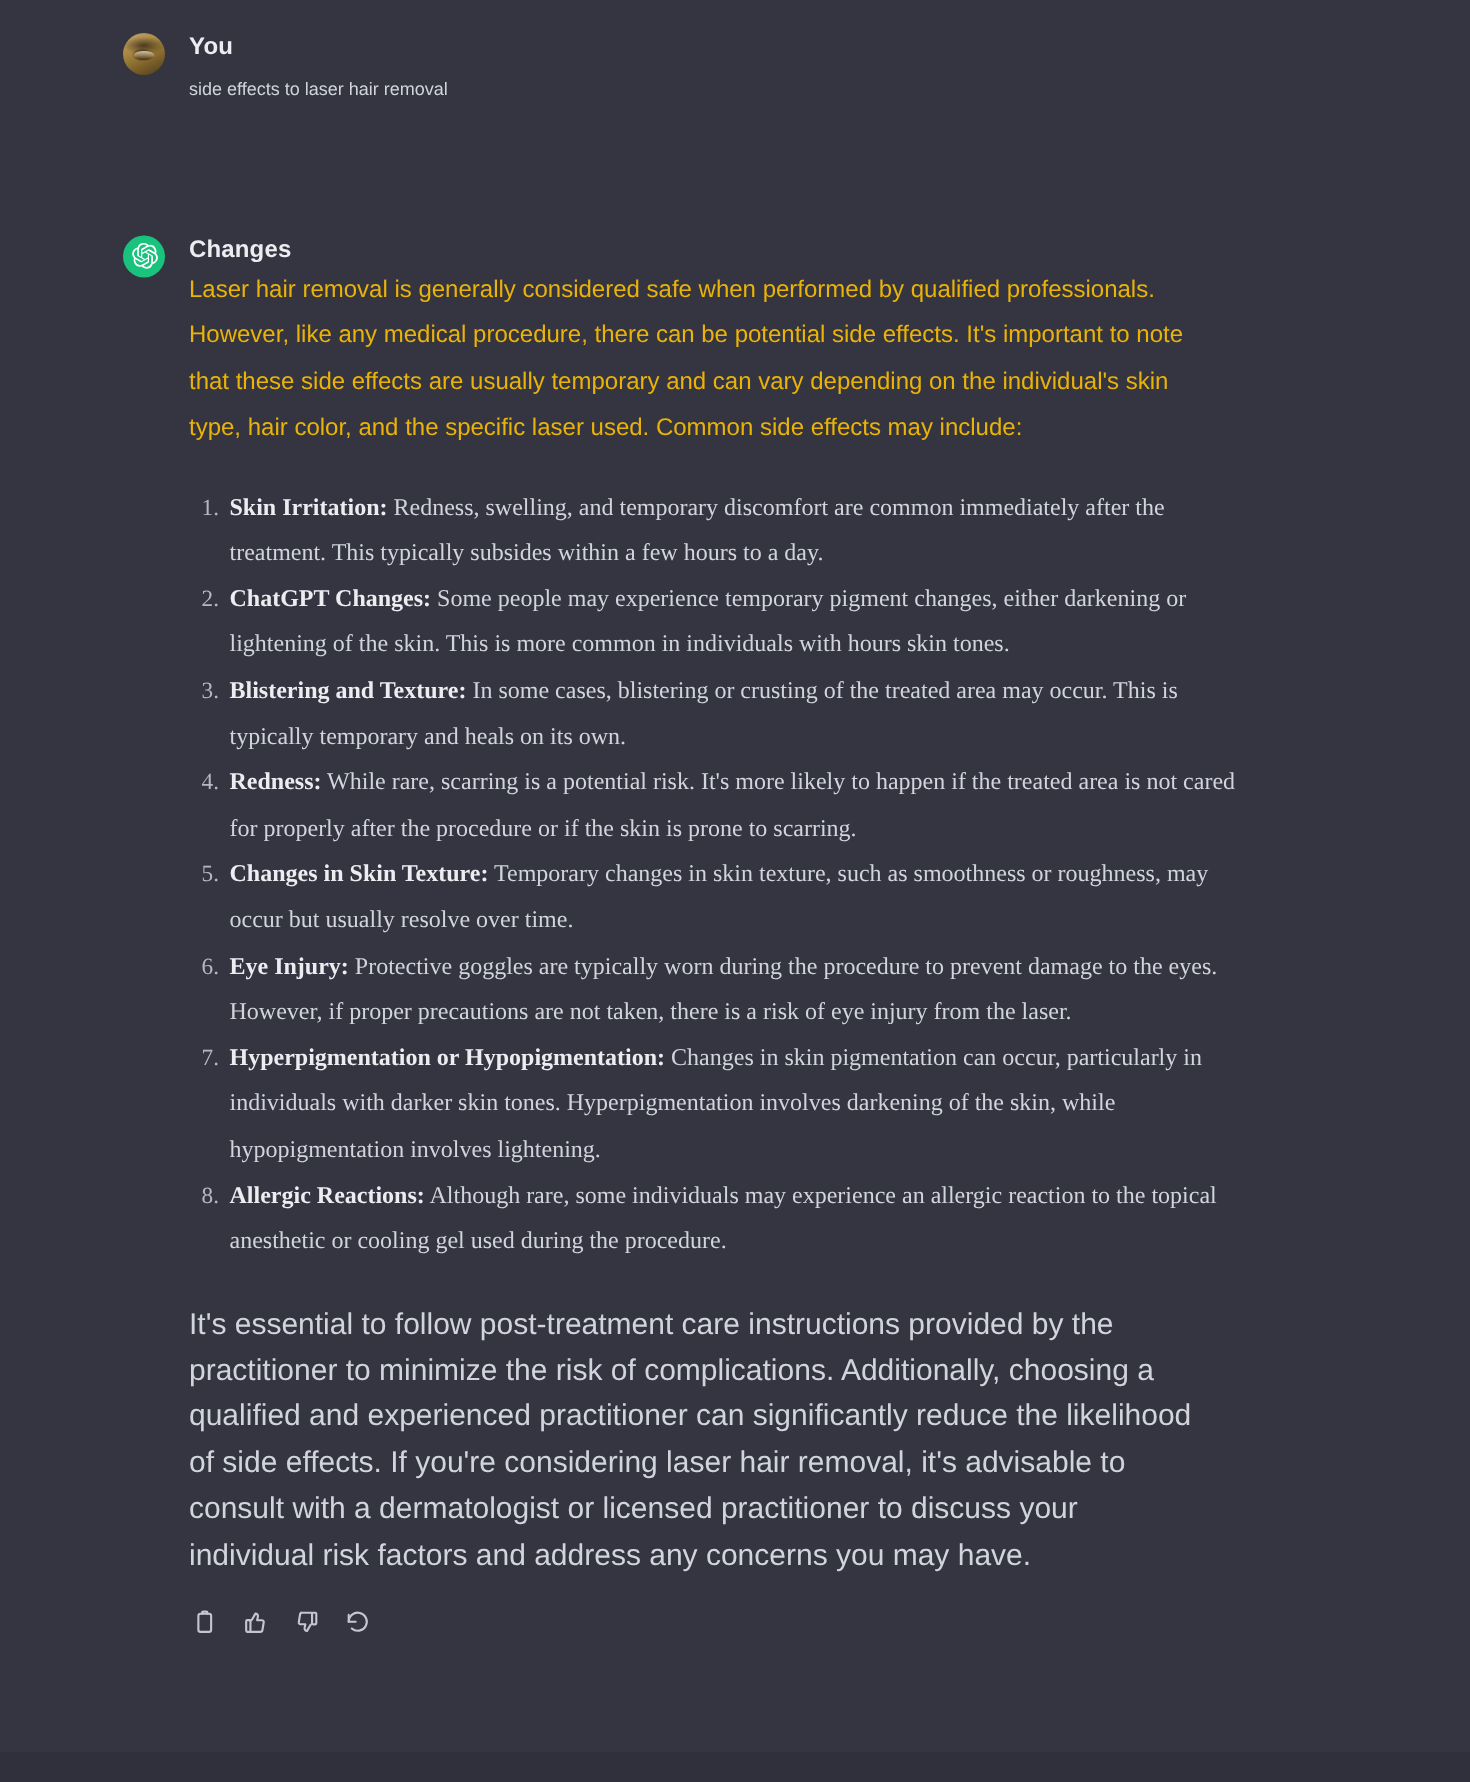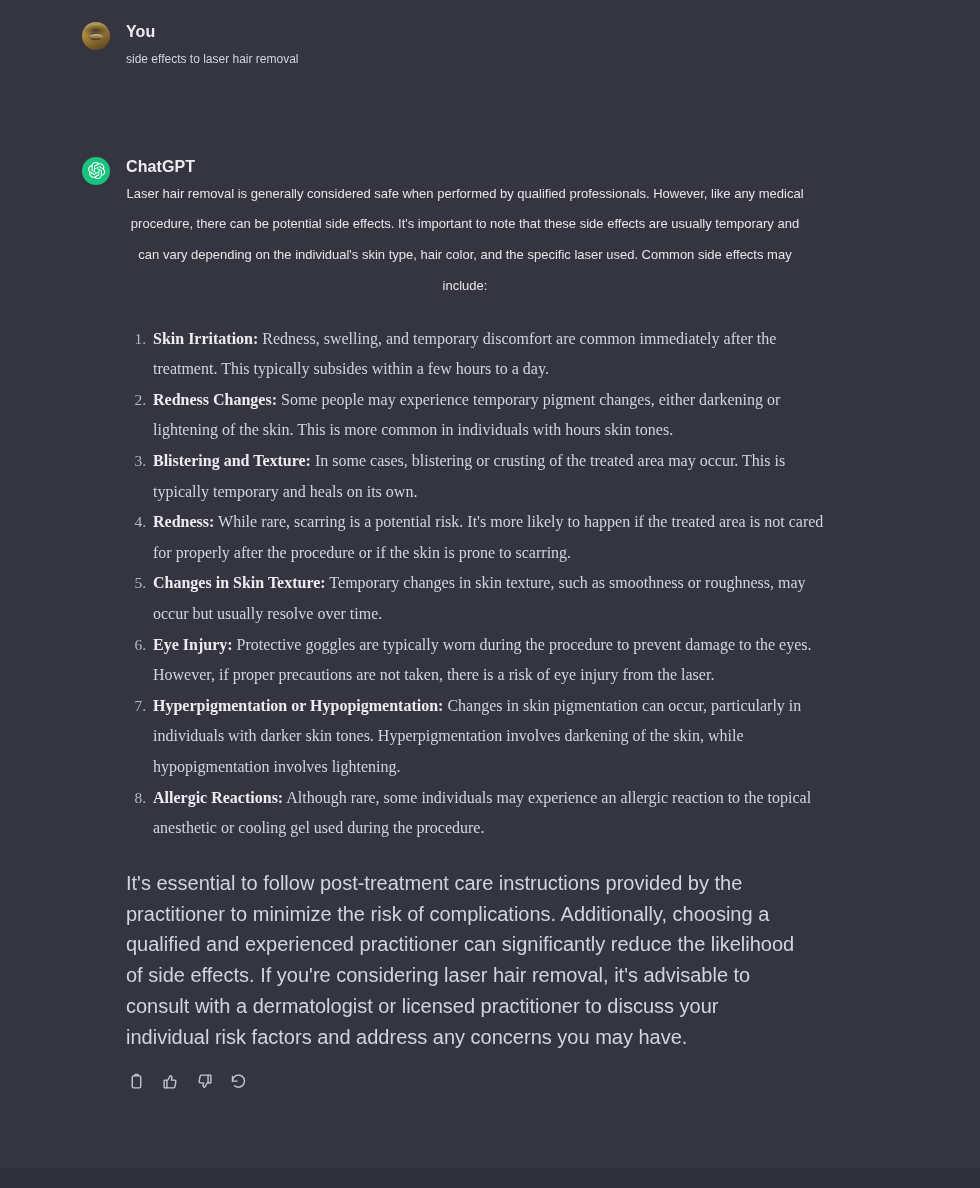--- a/index.html
+++ b/index.html
@@ -93,26 +93,25 @@
   }
 
   .msg-text {
     font-size: 12px;
     line-height: 30.5px;
     color: #d1d5db;
     margin: 0;
   }
 
   .intro-para {
-    font-size: 13px;
+    font-size: 16px;
     line-height: 30.8px;
-    color: #e5e5e5;
+    color: #eab308;
     margin: 0;
     max-width: 678px;
-    text-align: center;
   }
 
   ol.side-effects {
     list-style: none;
     counter-reset: se;
     margin: 22px 0 0 0;
     padding: 0;
     max-width: 700px;
     font-family: Liberation Serif, serif;
   }
@@ -196,27 +195,27 @@
 
   <div class="turn turn-assistant" style="padding-top:82px;">
     <div class="avatar-col">
       <div class="avatar avatar-gpt">
         <svg viewBox="0 0 24 24" aria-hidden="true">
           <path fill="#ffffff" d="M21.55 10.02a5.4 5.4 0 0 0-.47-4.44 5.47 5.47 0 0 0-5.89-2.62A5.42 5.42 0 0 0 11.1 1.2a5.47 5.47 0 0 0-5.21 3.78 5.42 5.42 0 0 0-3.62 2.62 5.47 5.47 0 0 0 .67 6.4 5.4 5.4 0 0 0 .47 4.44 5.47 5.47 0 0 0 5.89 2.62 5.41 5.41 0 0 0 4.08 1.82 5.47 5.47 0 0 0 5.22-3.79 5.42 5.42 0 0 0 3.62-2.62 5.47 5.47 0 0 0-.67-6.45Zm-8.16 11.4a4.06 4.06 0 0 1-2.6-.94l.13-.07 4.32-2.5a.7.7 0 0 0 .36-.61v-6.1l1.82 1.06a.07.07 0 0 1 .04.05v5.05a4.07 4.07 0 0 1-4.07 4.06ZM4.64 17.69a4.05 4.05 0 0 1-.49-2.72l.13.08 4.33 2.5a.7.7 0 0 0 .7 0l5.28-3.05v2.1a.07.07 0 0 1-.03.06l-4.38 2.53a4.07 4.07 0 0 1-5.54-1.5ZM3.5 8.32a4.05 4.05 0 0 1 2.13-1.79v5.14a.68.68 0 0 0 .34.6l5.26 3.03-1.82 1.06a.07.07 0 0 1-.06 0L4.99 13.8a4.07 4.07 0 0 1-1.49-5.55Zm15.02 3.49-5.28-3.07 1.82-1.05a.07.07 0 0 1 .06 0l4.38 2.53a4.06 4.06 0 0 1-.63 7.33v-5.14a.69.69 0 0 0-.35-.6Zm1.81-2.73-.13-.08-4.32-2.52a.7.7 0 0 0-.71 0L9.9 9.53v-2.1a.06.06 0 0 1 .02-.06l4.38-2.53a4.06 4.06 0 0 1 6.03 4.21ZM8.91 12.8 7.08 11.75a.07.07 0 0 1-.04-.05V6.65a4.06 4.06 0 0 1 6.67-3.12l-.13.08-4.32 2.5a.7.7 0 0 0-.36.6l.01 6.09Zm.99-2.14L12.25 9.3l2.36 1.36v2.72l-2.35 1.36-2.36-1.36V10.66Z"></path>
         </svg>
       </div>
     </div>
     <div class="body-col">
-      <div class="author">ChatGPT</div>
+      <div class="author">Changes</div>
 
       <p class="intro-para">Laser hair removal is generally considered safe when performed by qualified professionals. However, like any medical procedure, there can be potential side effects. It's important to note that these side effects are usually temporary and can vary depending on the individual's skin type, hair color, and the specific laser used. Common side effects may include:</p>
 
       <ol class="side-effects">
         <li><span class="li-head">Skin Irritation:</span><span> Redness, swelling, and temporary discomfort are common immediately after the treatment. This typically subsides within a few hours to a day.</span></li>
-        <li><span class="li-head">Redness Changes:</span><span> Some people may experience temporary pigment changes, either darkening or lightening of the skin. This is more common in individuals with hours skin tones.</span></li>
+        <li><span class="li-head">ChatGPT Changes:</span><span> Some people may experience temporary pigment changes, either darkening or lightening of the skin. This is more common in individuals with hours skin tones.</span></li>
         <li><span class="li-head">Blistering and Texture:</span><span> In some cases, blistering or crusting of the treated area may occur. This is typically temporary and heals on its own.</span></li>
         <li><span class="li-head">Redness:</span><span> While rare, scarring is a potential risk. It's more likely to happen if the treated area is not cared for properly after the procedure or if the skin is prone to scarring.</span></li>
         <li><span class="li-head">Changes in Skin Texture:</span><span> Temporary changes in skin texture, such as smoothness or roughness, may occur but usually resolve over time.</span></li>
         <li><span class="li-head">Eye Injury:</span><span> Protective goggles are typically worn during the procedure to prevent damage to the eyes. However, if proper precautions are not taken, there is a risk of eye injury from the laser.</span></li>
         <li><span class="li-head">Hyperpigmentation or Hypopigmentation:</span><span> Changes in skin pigmentation can occur, particularly in individuals with darker skin tones. Hyperpigmentation involves darkening of the skin, while hypopigmentation involves lightening.</span></li>
         <li><span class="li-head">Allergic Reactions:</span><span> Although rare, some individuals may experience an allergic reaction to the topical anesthetic or cooling gel used during the procedure.</span></li>
       </ol>
 
       <p class="closing-para">It's essential to follow post-treatment care instructions provided by the practitioner to minimize the risk of complications. Additionally, choosing a qualified and experienced practitioner can significantly reduce the likelihood of side effects. If you're considering laser hair removal, it's advisable to consult with a dermatologist or licensed practitioner to discuss your individual risk factors and address any concerns you may have.</p>
 

